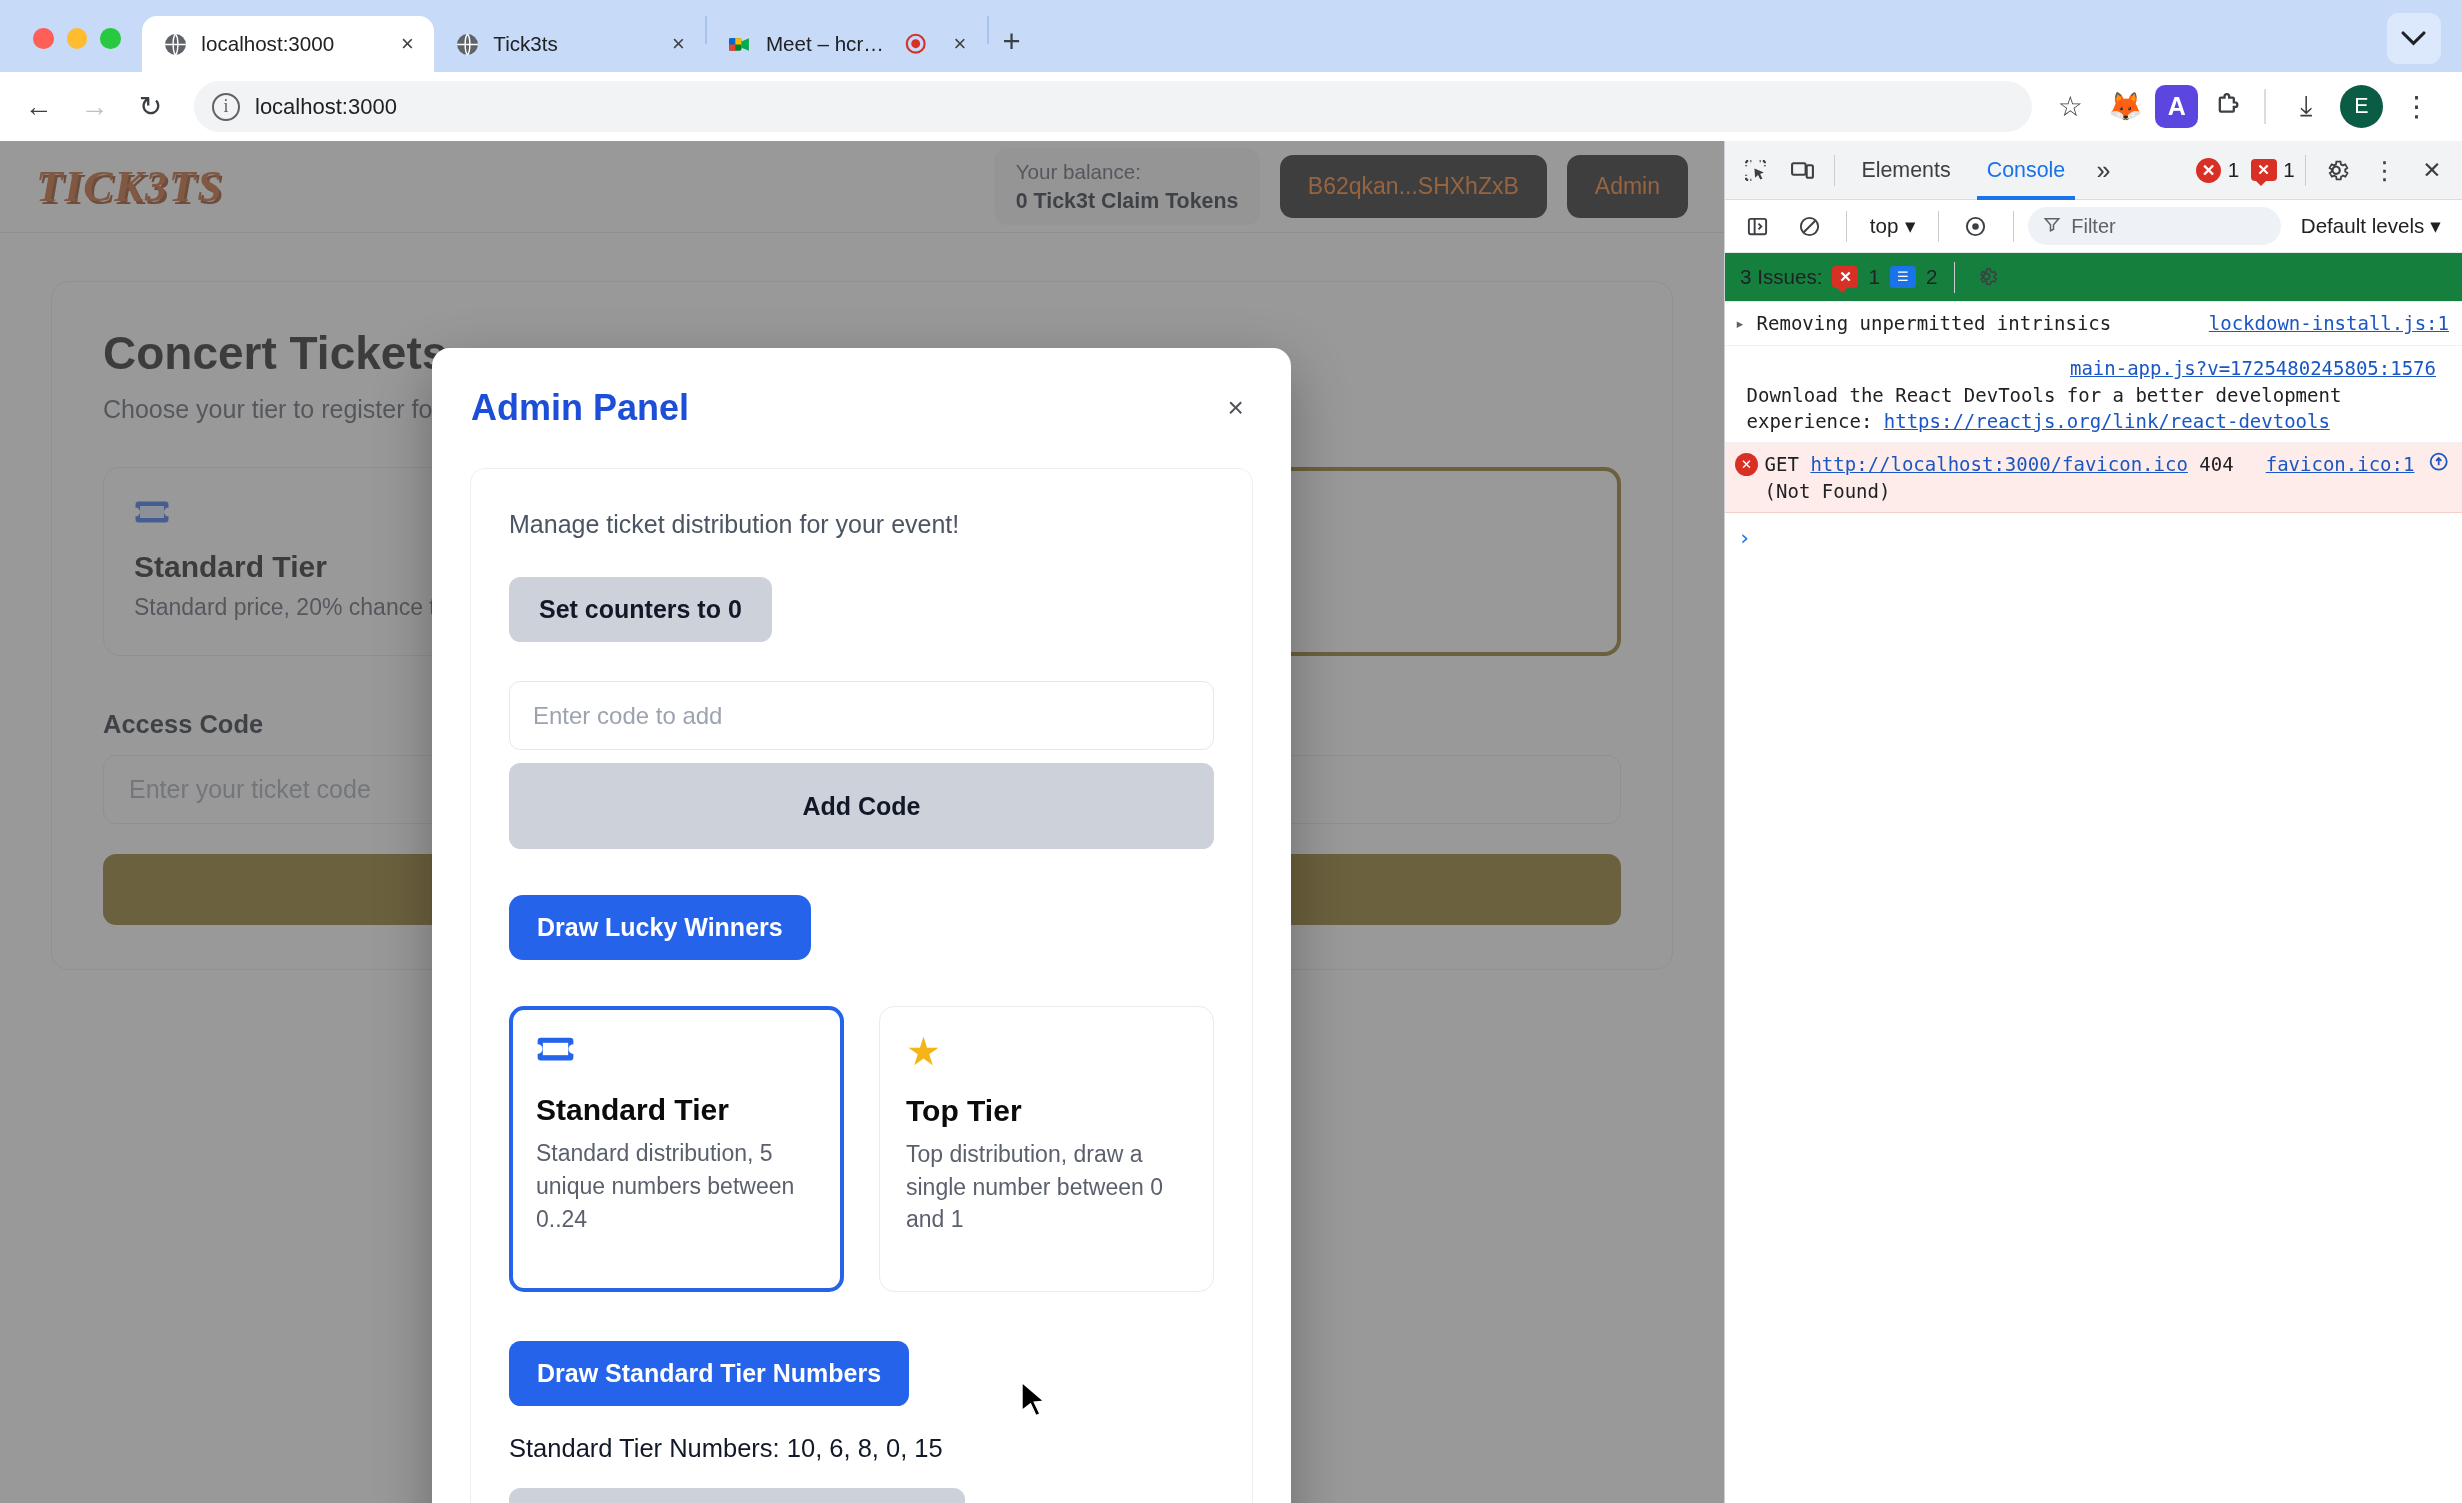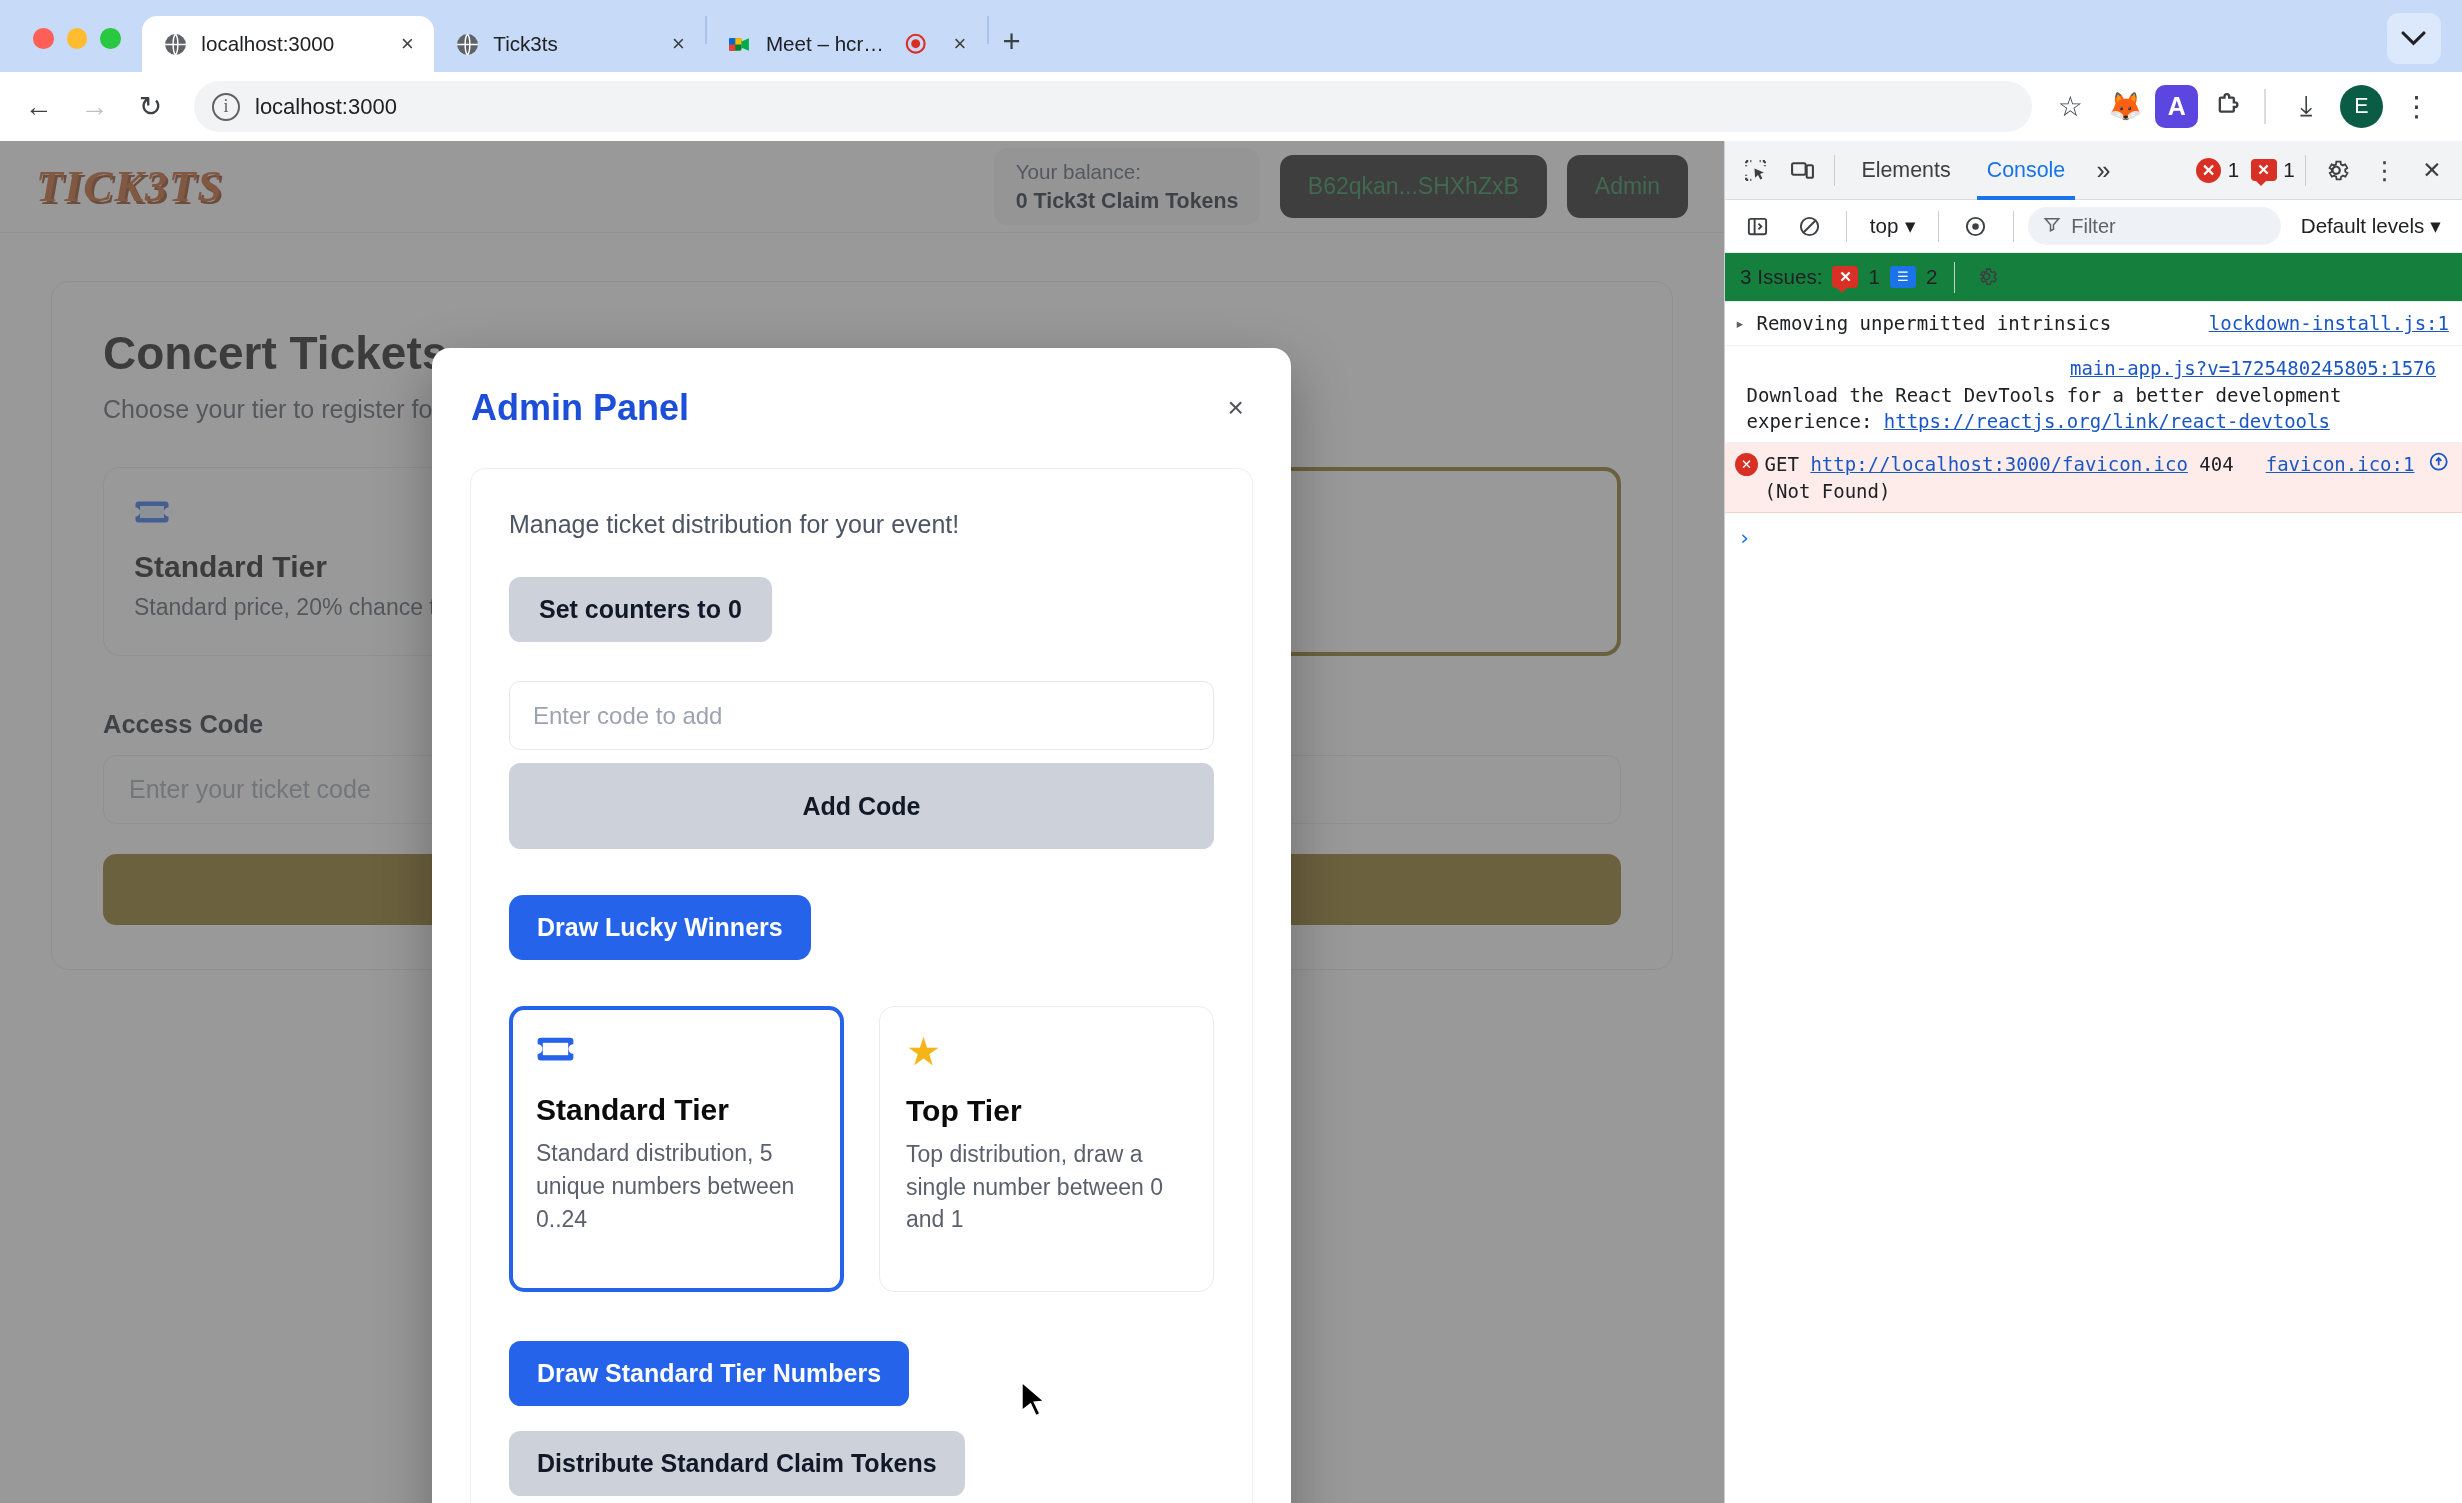--- a/index.html
+++ b/index.html
@@ -127,21 +127,21 @@
     text-shadow: 2.5px 2.5px 0 #8d3b12;
   }
   .header-right { display: flex; align-items: center; gap: 20px; }
   .balance-box {
     background: #f3f4f6; border-radius: 13px; padding: 11.5px 21.4px;
     min-width: 161px;
   }
   .balance-label { font-size: 20.6px; color: #4b5563; }
   .balance-value { font-size: 21.4px; color: #111827; font-weight: bold; margin-top: 5px; }
   .dark-pill {
-    background: #111111; color: #15803d; border-radius: 13px;
+    background: #111111; color: #f97316; border-radius: 13px;
     padding: 18px 28px; font-size: 23px; font-weight: 500;
   }
 
   .main-card {
     margin: 48px 51px; border: 0.8px solid #e5e7eb; border-radius: 18px;
     padding: 44px 51px; background: #fff;
   }
   .h1 { font-size: 46px; font-weight: bold; color: #0b0b0b; }
   .sub { font-size: 25px; color: #4b5563; margin-top: 15px; }
   .tier-row { display: flex; gap: 30px; margin-top: 43px; }
@@ -476,20 +476,21 @@
               <div class="tier-sub">Standard distribution, 5 unique numbers between 0..24</div>
             </div>
             <div class="tier">
               <div class="tier-icon gold">★</div>
               <div class="tier-title">Top Tier</div>
               <div class="tier-sub">Top distribution, draw a single number between 0 and 1</div>
             </div>
           </div>
 
           <div class="btn btn-blue btn-draw-std">Draw Standard Tier Numbers</div>
+          <div class="result">Standard Tier Numbers: 10, 6, 8, 0, 15</div>
           <div class="btn btn-grey btn-distribute">Distribute Standard Claim Tokens</div>
         </div>
       </div>
 
       <div class="cursor">
         <svg width="28" height="38" viewBox="0 0 17 23">
             <path d="M1 1l14 12-6 .6 3.4 7-2.8 1.3-3.3-7.1L1 18.8z" fill="#000" stroke="#fff" stroke-width="1.3"></path>
           </svg>
       </div>
     </div>

